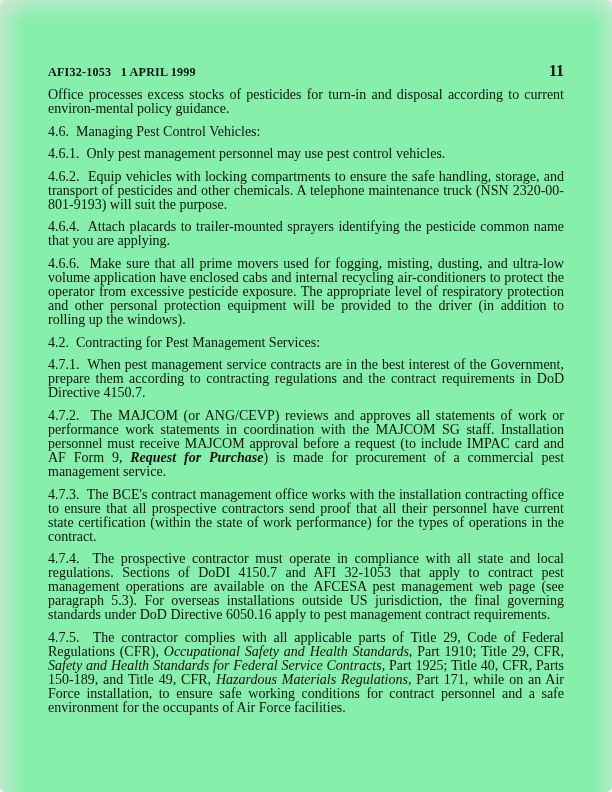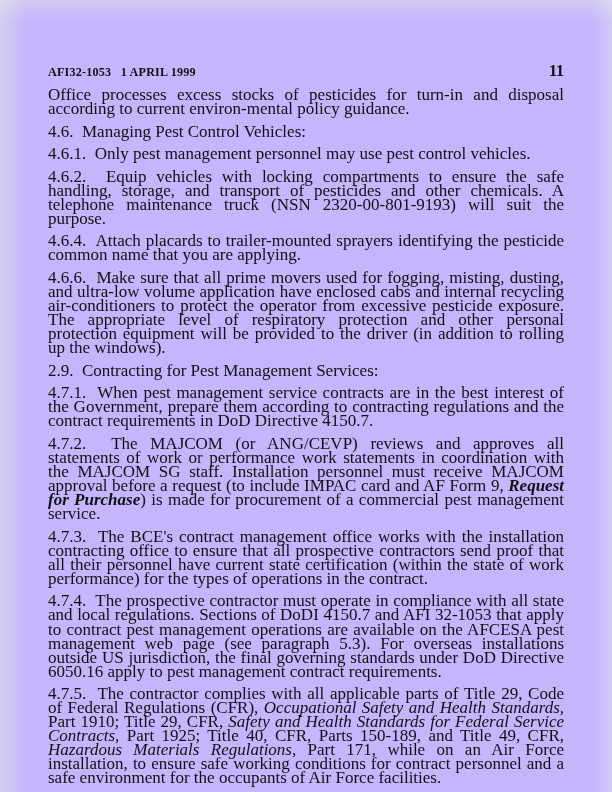--- a/index.html
+++ b/index.html
@@ -12,23 +12,24 @@
     background: #fdfdfd;
     font-family: "Liberation Serif", "DejaVu Serif", serif;
     color: #111111;
     overflow: hidden;
     position: relative;
   }
 
   .page {
     position: absolute;
     inset: 0;
-    background: #c4b5fd;
+    background: #86efac;
     
     box-shadow: inset 0 0 0 0 #ffffff;
+    border-radius: 6px;
   }
 
   .scan-tint {
     position: absolute;
     inset: 0;
     background:
       linear-gradient(to right, rgba(228,228,228,0.55) 0px, rgba(255,255,255,0) 26px),
       linear-gradient(to bottom, rgba(230,230,230,0.45) 0px, rgba(255,255,255,0) 22px),
       linear-gradient(to left, rgba(232,232,232,0.4) 0px, rgba(255,255,255,0) 20px);
     pointer-events: none;
@@ -58,21 +59,21 @@
   
   .body-block {
     position: absolute;
     left: 48px;
     top: 88px;
     width: 516px;
   }
 
   p.para {
     margin: 0 0 8.5px 0;
-    font-size: 17px;
+    font-size: 14px;
     line-height: 14.05px;
     text-align: justify;
     text-justify: inter-word;
     hyphens: none;
   }
 
   
   .lvl-cont  { margin-left: 42px; }   
   .lvl-1     { margin-left: 22px; }   
   .lvl-2     { margin-left: 42px; }   
@@ -121,21 +122,21 @@
     <p class="para lvl-2">
       <span class="num">4.6.4.</span><span class="sp-after-num">  </span><span>Attach placards to trailer-mounted sprayers identifying the pesticide common name that you are applying.</span>
     </p>
 
 
     <p class="para lvl-2">
       <span class="num">4.6.6.</span><span class="sp-after-num">  </span><span>Make sure that all prime movers used for fogging, misting, dusting, and ultra-low volume application have enclosed cabs and internal recycling air-conditioners to protect the operator from excessive pesticide exposure.  The appropriate level of respiratory protection and other personal protection equipment will be provided to the driver (in addition to rolling up the windows).</span>
     </p>
 
     <p class="para lvl-1">
-      <span class="num">2.9.</span><span class="sp-after-num">  </span><span>Contracting for Pest Management Services:</span>
+      <span class="num">4.2.</span><span class="sp-after-num">  </span><span>Contracting for Pest Management Services:</span>
     </p>
 
     <p class="para lvl-2">
       <span class="num">4.7.1.</span><span class="sp-after-num">  </span><span>When pest management service contracts are in the best interest of the Government, prepare them according to contracting regulations and the contract requirements in DoD Directive 4150.7.</span>
     </p>
 
     <p class="para lvl-2">
       <span class="num">4.7.2.</span><span class="sp-after-num">  </span><span>The MAJCOM (or ANG/CEVP) reviews and approves all statements of work or performance work statements in coordination with the MAJCOM SG staff.  Installation personnel must receive MAJCOM approval before a request (to include IMPAC card and AF Form 9, </span><b>Request for Purchase</b><span>) is made for procurement of a commercial pest management service.</span>
     </p>
 

